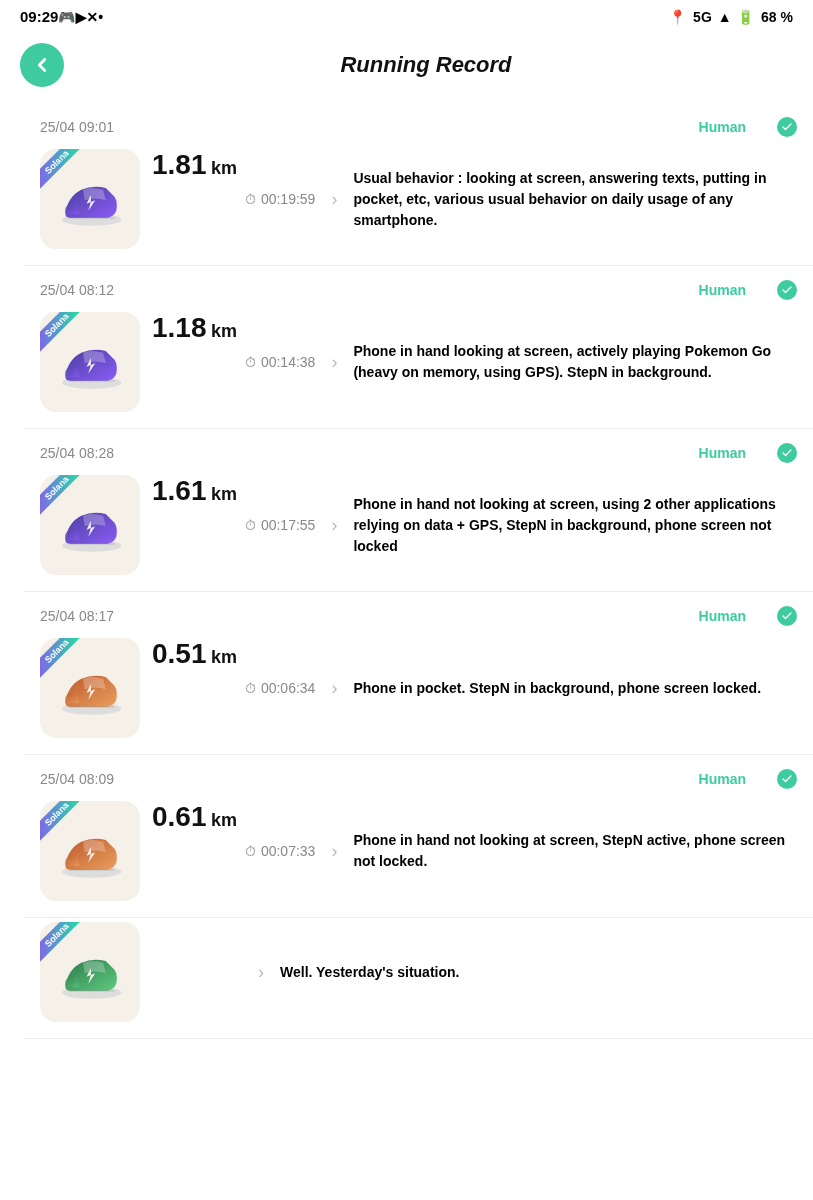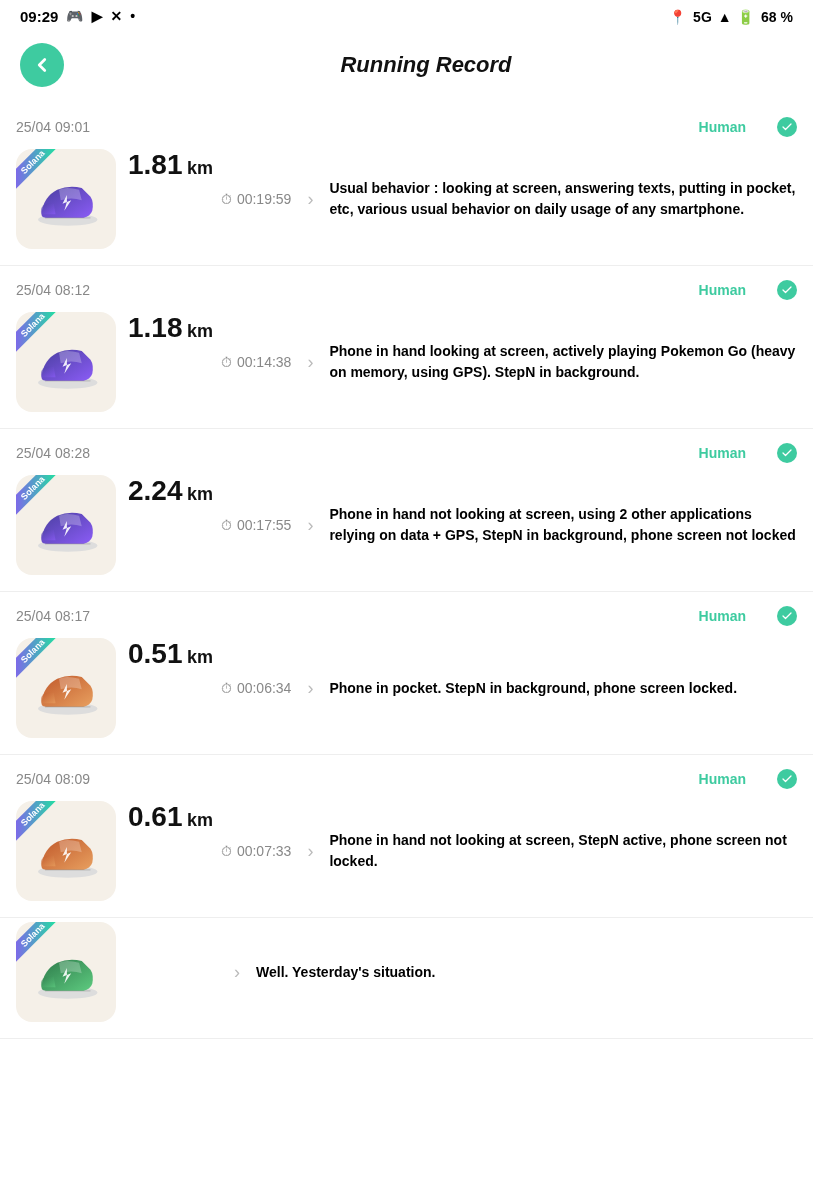--- a/index.html
+++ b/index.html
@@ -15,21 +15,21 @@
     
     .status-bar {
       display: flex;
       justify-content: space-between;
       align-items: center;
       padding: 8px 20px;
       font-size: 14px;
       font-weight: 600;
       background: #fff;
     }
-    .status-left { display: flex; align-items: flex-start; gap: 8px; }
+    .status-left { display: flex; align-items: center; }
     .status-right { display: flex; align-items: center; gap: 6px; }
     .status-time { font-size: 15px; font-weight: 700; }
 
     
     .header {
       display: flex;
       align-items: center;
       padding: 10px 20px 16px;
       background: #fff;
     }
@@ -52,20 +52,21 @@
       padding-left: 39px;
     }
     .header-spacer { width: 44px; }
 
     
     .record-list { padding: 0 0 20px; }
 
     .record-group {
       border-bottom: 1px solid #eee;
       padding-bottom: 0;
+      margin-left: 24px;
     }
 
     .record-header {
       display: flex;
       align-items: center;
       justify-content: space-between;
       padding: 14px 16px 8px;
     }
     .record-date {
       font-size: 14px;
@@ -335,21 +336,21 @@
 
     <path d="M32 22 Q40 18 55 22 L58 34 Q46 30 34 34Z" fill="rgba(255,255,255,0.25)"></path>
 
     <polygon points="41,28 36,38 41,36 38,46 46,34 41,36" fill="#fff" opacity="0.9"></polygon>
 
     <line x1="16" y1="54" x2="68" y2="54" stroke="rgba(0,0,0,0.15)" stroke-width="1.5"></line>
   </svg>
       </div>
       <div class="record-mid">
         <div>
-          <span class="dist-val">2.24</span>
+          <span class="dist-val">1.61</span>
           <span class="dist-unit"> km</span>
         </div>
         <div class="time-row">
         <span class="time-icon">⏱</span>
         <span>00:17:55</span>
        </div>
        </div>
       <div class="arrow-col">›</div>
       <div class="desc-col">Phone in hand not looking at screen, using 2 other applications relying on data + GPS, StepN in background, phone screen not locked</div>
     </div>

